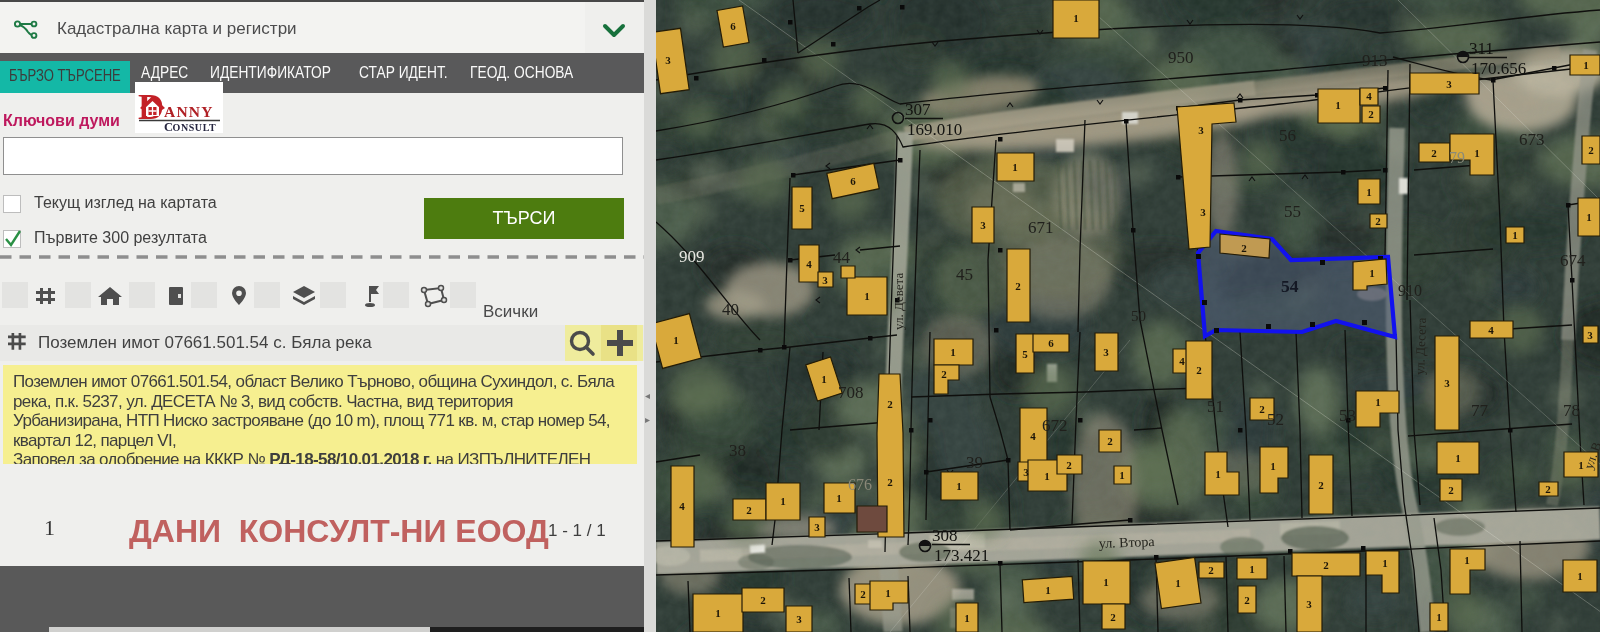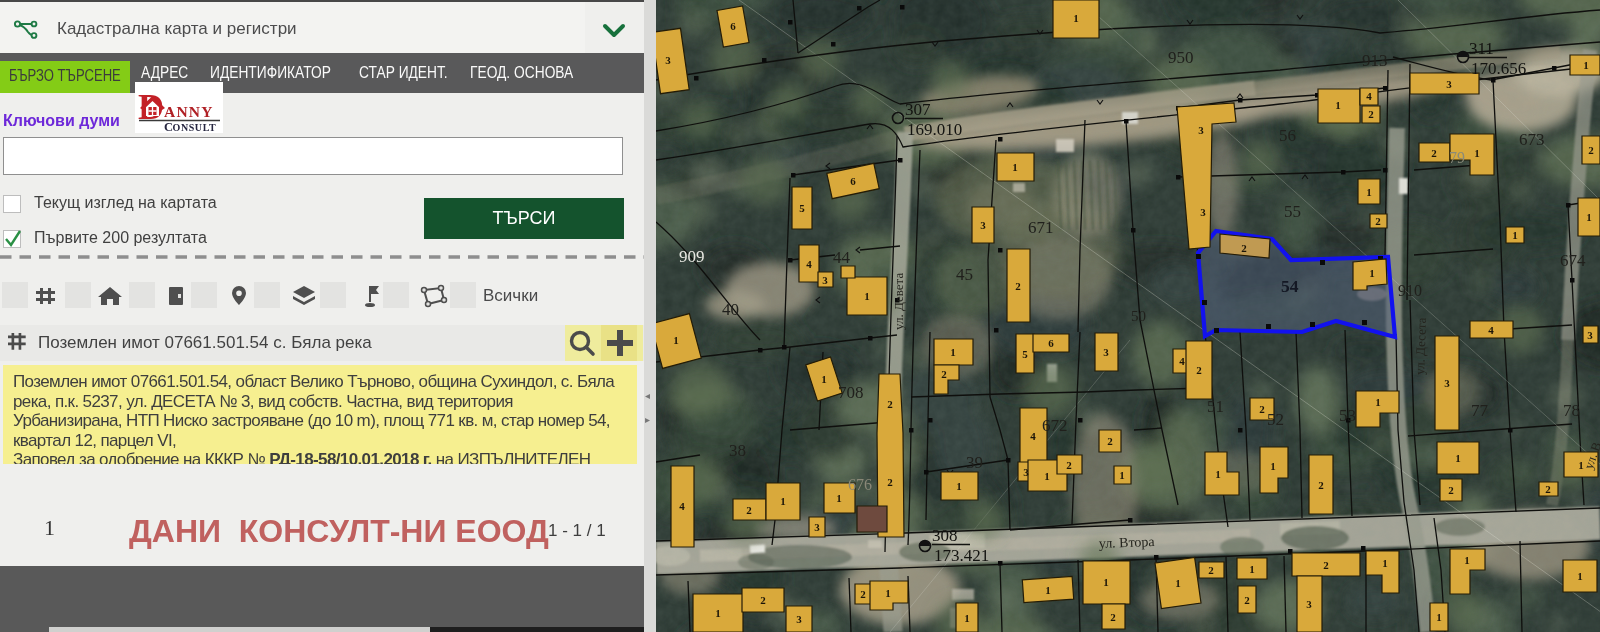--- a/index.html
+++ b/index.html
@@ -4,31 +4,31 @@
 html,body{width:1600px;height:632px;overflow:hidden}
 #app{position:relative;width:1600px;height:632px;font-family:"Liberation Sans",sans-serif;background:#e9e9e7;overflow:hidden}
 #panel{position:absolute;left:0;top:0;width:644px;height:632px;background:#efefed}
 #topline{position:absolute;left:0;top:0;width:644px;height:2px;background:#484848}
 #hdr{position:absolute;left:0;top:2px;width:585px;height:51px;background:#f3f3f1}
 #hicon{position:absolute;left:7px;top:14px}
 #htitle{position:absolute;left:57px;top:17px;font-size:17px;color:#4c4c4d}
 #hchev{position:absolute;left:602px;top:21px}
 #tabbar{position:absolute;left:0;top:53px;width:644px;height:40px;background:#59595a}
 .tab{position:absolute;top:0;height:40px;line-height:40px;color:#fafafa;font-size:17px;transform:scaleX(.81);transform-origin:0 50%;white-space:nowrap}
-#atab{position:absolute;left:0;top:8px;width:130px;height:32px;background:#84cc16;color:#3c3c3c;font-size:17px;line-height:30px;white-space:nowrap}
+#atab{position:absolute;left:0;top:8px;width:130px;height:32px;background:#14b8a6;color:#3c3c3c;font-size:17px;line-height:30px;white-space:nowrap}
 #atab span{display:inline-block;margin-left:9px;transform:scaleX(.77);transform-origin:0 50%}
 #logo{position:absolute;left:135px;top:82px;width:88px;height:51px;background:#fff;z-index:5;text-align:center;padding-top:4px}
-#kw{position:absolute;left:3px;top:112px;font-size:16px;font-weight:bold;color:#6d28d9}
+#kw{position:absolute;left:3px;top:112px;font-size:16px;font-weight:bold;color:#be185d}
 #inp{position:absolute;left:3px;top:137px;width:620px;height:38px;background:#fff;border:1px solid #8f8f8f}
 .cb{position:absolute;width:18px;height:18px;background:#fff;border:1px solid #bdbdbd}
 .clbl{position:absolute;font-size:16px;font-weight:normal;color:#404040}
-#btn{position:absolute;left:424px;top:198px;width:200px;height:41px;background:#14532d;color:#fff;font-size:18px;text-align:center;line-height:41px}
+#btn{position:absolute;left:424px;top:198px;width:200px;height:41px;background:#4d7c0f;color:#fff;font-size:18px;text-align:center;line-height:41px}
 #dash{position:absolute;left:0;top:254px}
 #irow{position:absolute;left:0;top:280px}
-#vs{position:absolute;left:483px;top:286px;font-size:17px;color:#4a4a4b}
+#vs{position:absolute;left:483px;top:302px;font-size:17px;color:#4a4a4b}
 #resrow{position:absolute;left:0;top:325px;width:644px;height:36px;background:#e9e9e7}
 #restext{position:absolute;left:38px;top:8px;font-size:17px;color:#424242;white-space:nowrap}
 #ys1{position:absolute;left:565px;top:0;width:78px;height:36px;background:#efec9d}
 #ys2{position:absolute;left:601px;top:0;width:36px;height:36px;background:#e9e186}
 #ybox{position:absolute;left:3px;top:365px;width:634px;height:99px;background:#f6ef90;color:#3e3e3e;font-size:17px;letter-spacing:-0.62px;line-height:19.5px;padding:7px 0 0 10px;white-space:nowrap;overflow:hidden}
 #pg1{position:absolute;left:44px;top:515px;font-family:"Liberation Serif",serif;font-size:22px;color:#333}
 #pgred{position:absolute;left:129px;top:513px;font-size:32px;font-weight:bold;color:#c0615f;white-space:nowrap}
 #pg2{position:absolute;left:548px;top:521px;font-size:17px;color:#3e3e3e}
 #botbar{position:absolute;left:0;top:566px;width:644px;height:66px;background:#595959}
 #thumb{position:absolute;left:49px;top:627px;width:381px;height:5px;background:#d0d0ce}
@@ -77,21 +77,21 @@
   <div id="kw">Ключови думи</div>
   <div id="inp"></div>
   <div class="cb" style="left:3px;top:195px"></div>
   <div class="clbl" style="left:34px;top:194px">Текущ изглед на картата</div>
   <div id="btn">ТЪРСИ</div>
   <div class="cb" style="left:3px;top:230px">
     <svg width="20" height="20" viewBox="0 0 20 20" style="position:absolute;left:-1px;top:-3px">
           <path d="M3,11 L8,17 L17,3" fill="none" stroke="#2a9045" stroke-width="2.4"></path>
         </svg>
   </div>
-  <div class="clbl" style="left:34px;top:229px">Първите 200 резултата</div>
+  <div class="clbl" style="left:34px;top:229px">Първите 300 резултата</div>
   <svg id="dash" width="644" height="6">
         <line x1="0" y1="3" x2="644" y2="3" stroke="#8e8e8e" stroke-width="3.4" stroke-dasharray="11.5,8"></line>
       </svg>
   <svg id="irow" width="540" height="30" viewBox="0 0 540 30">
     <g fill="#e3e3e1">
       <rect x="2" y="2" width="26" height="26"></rect>
           <rect x="65" y="2" width="26" height="26"></rect>
       <rect x="129" y="2" width="26" height="26"></rect>
           <rect x="191" y="2" width="26" height="26"></rect>
       <rect x="254" y="2" width="26" height="26"></rect>

